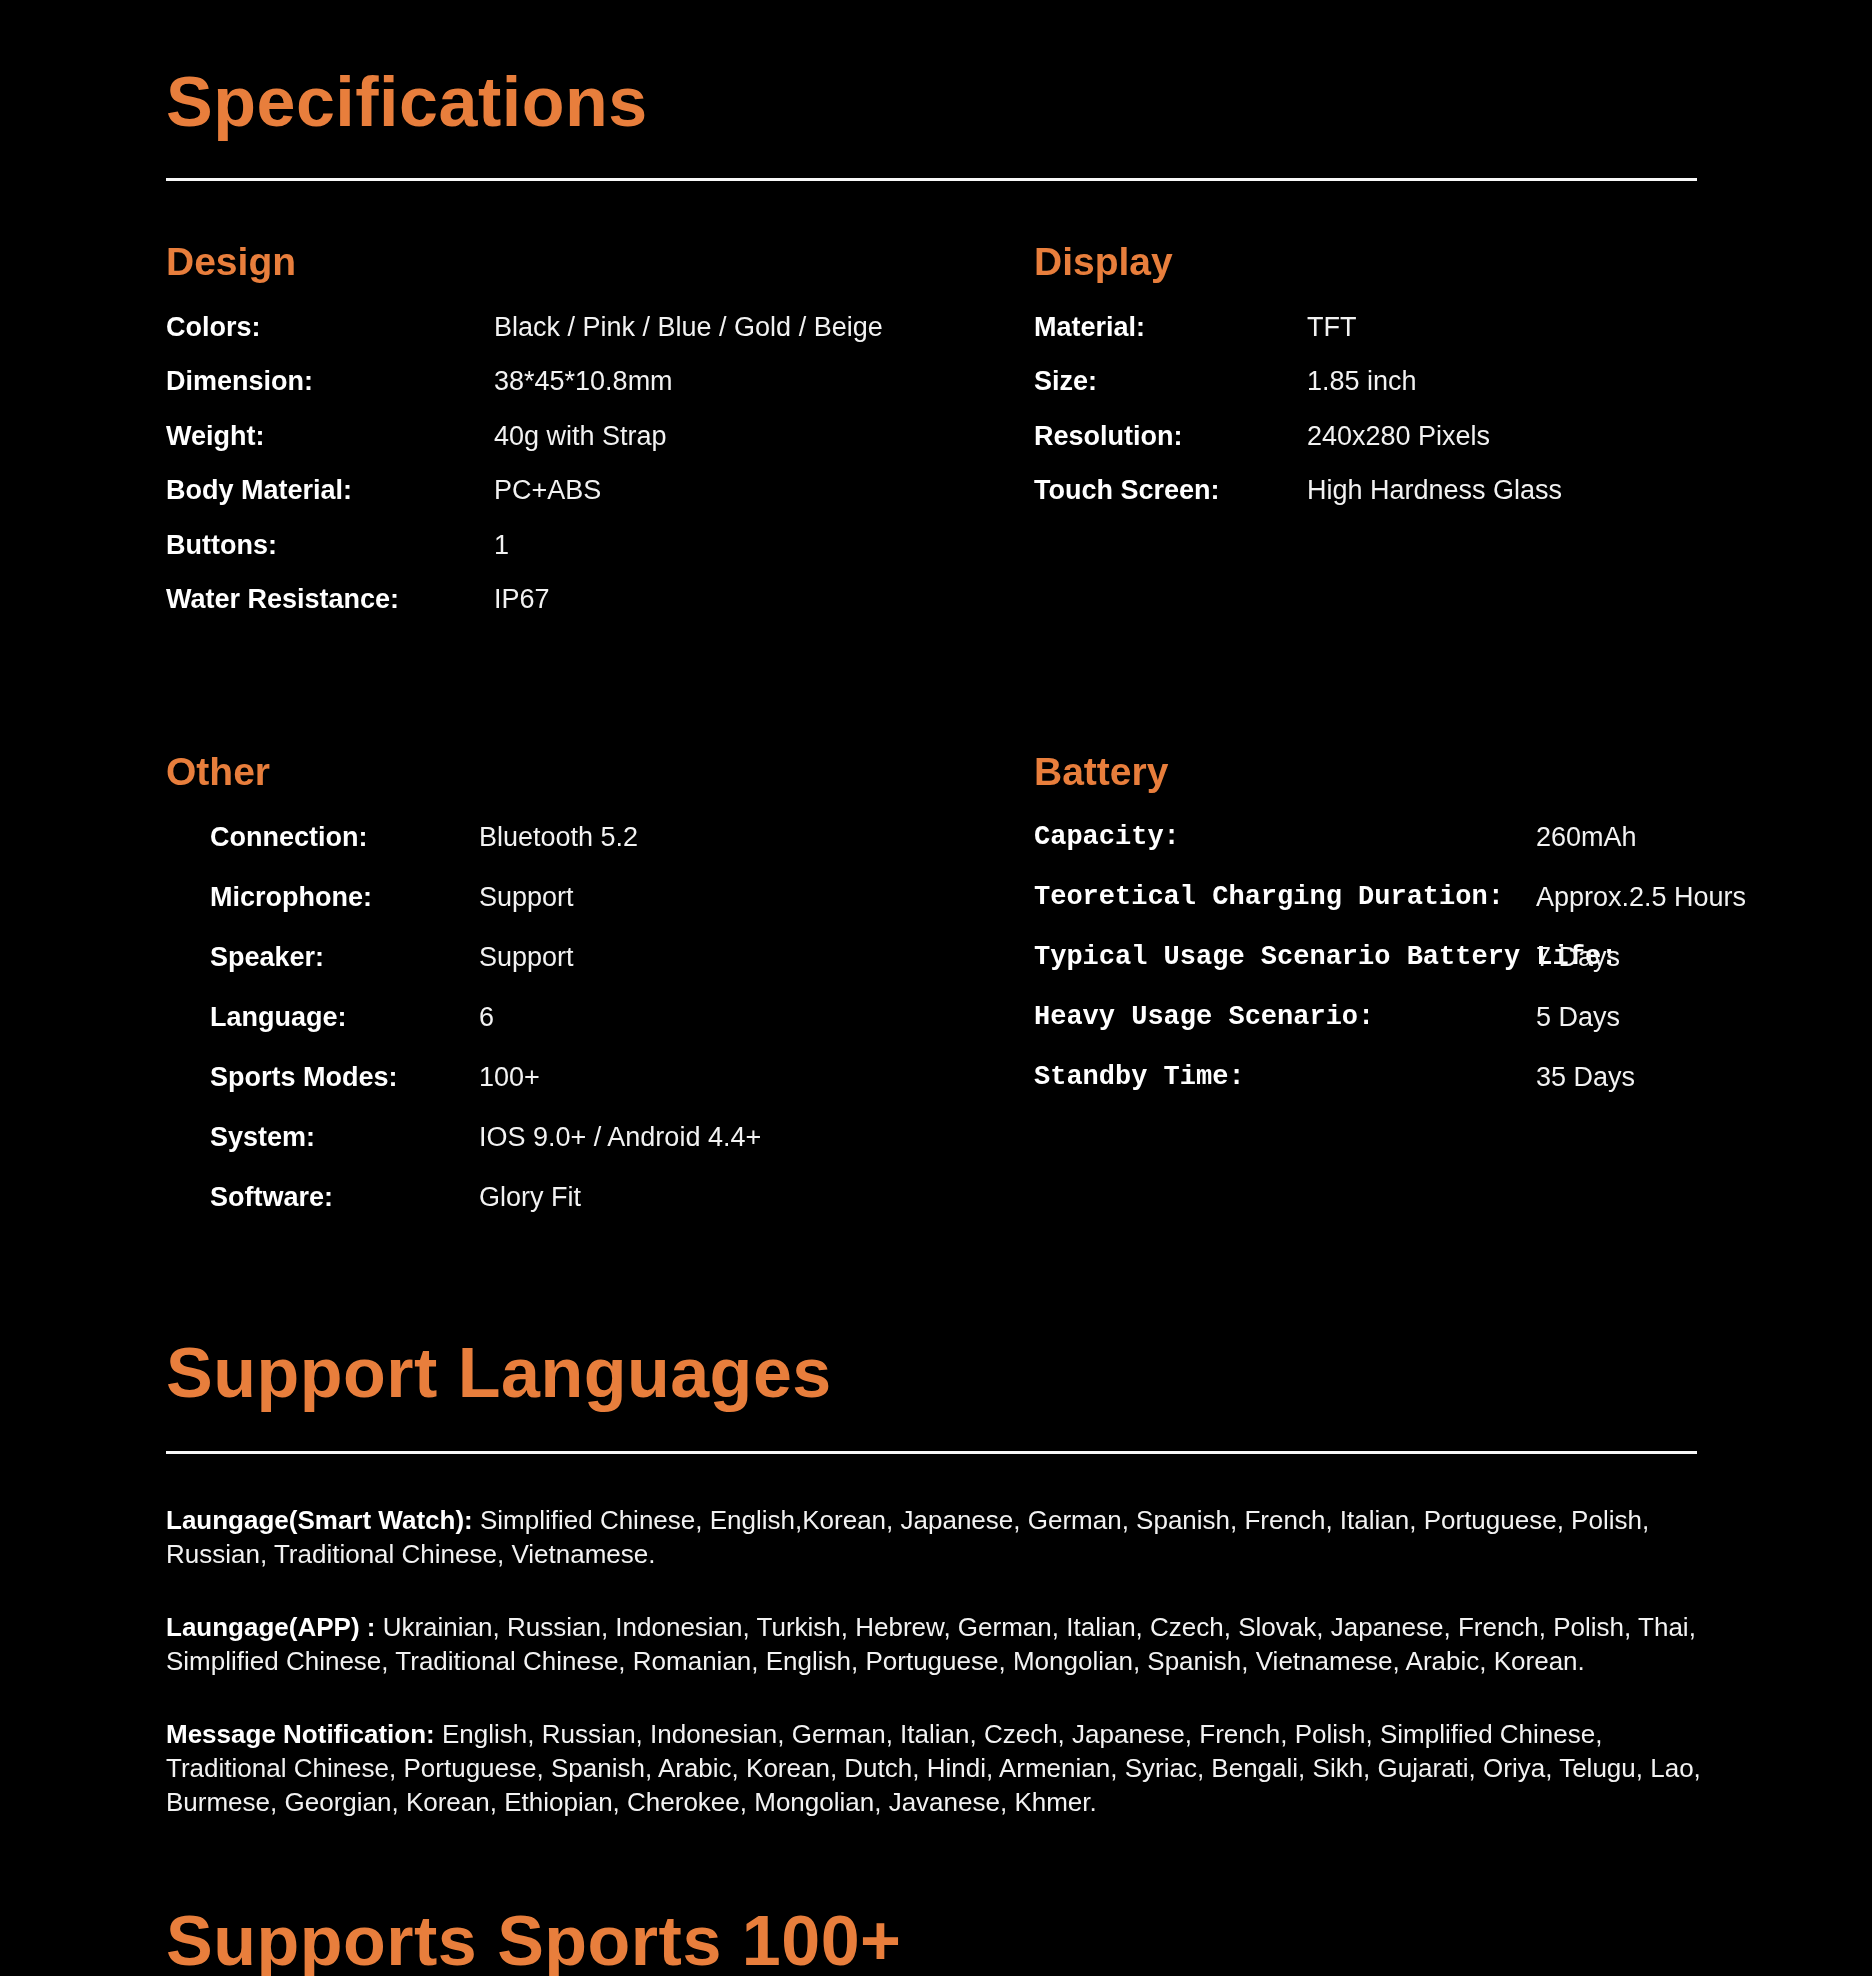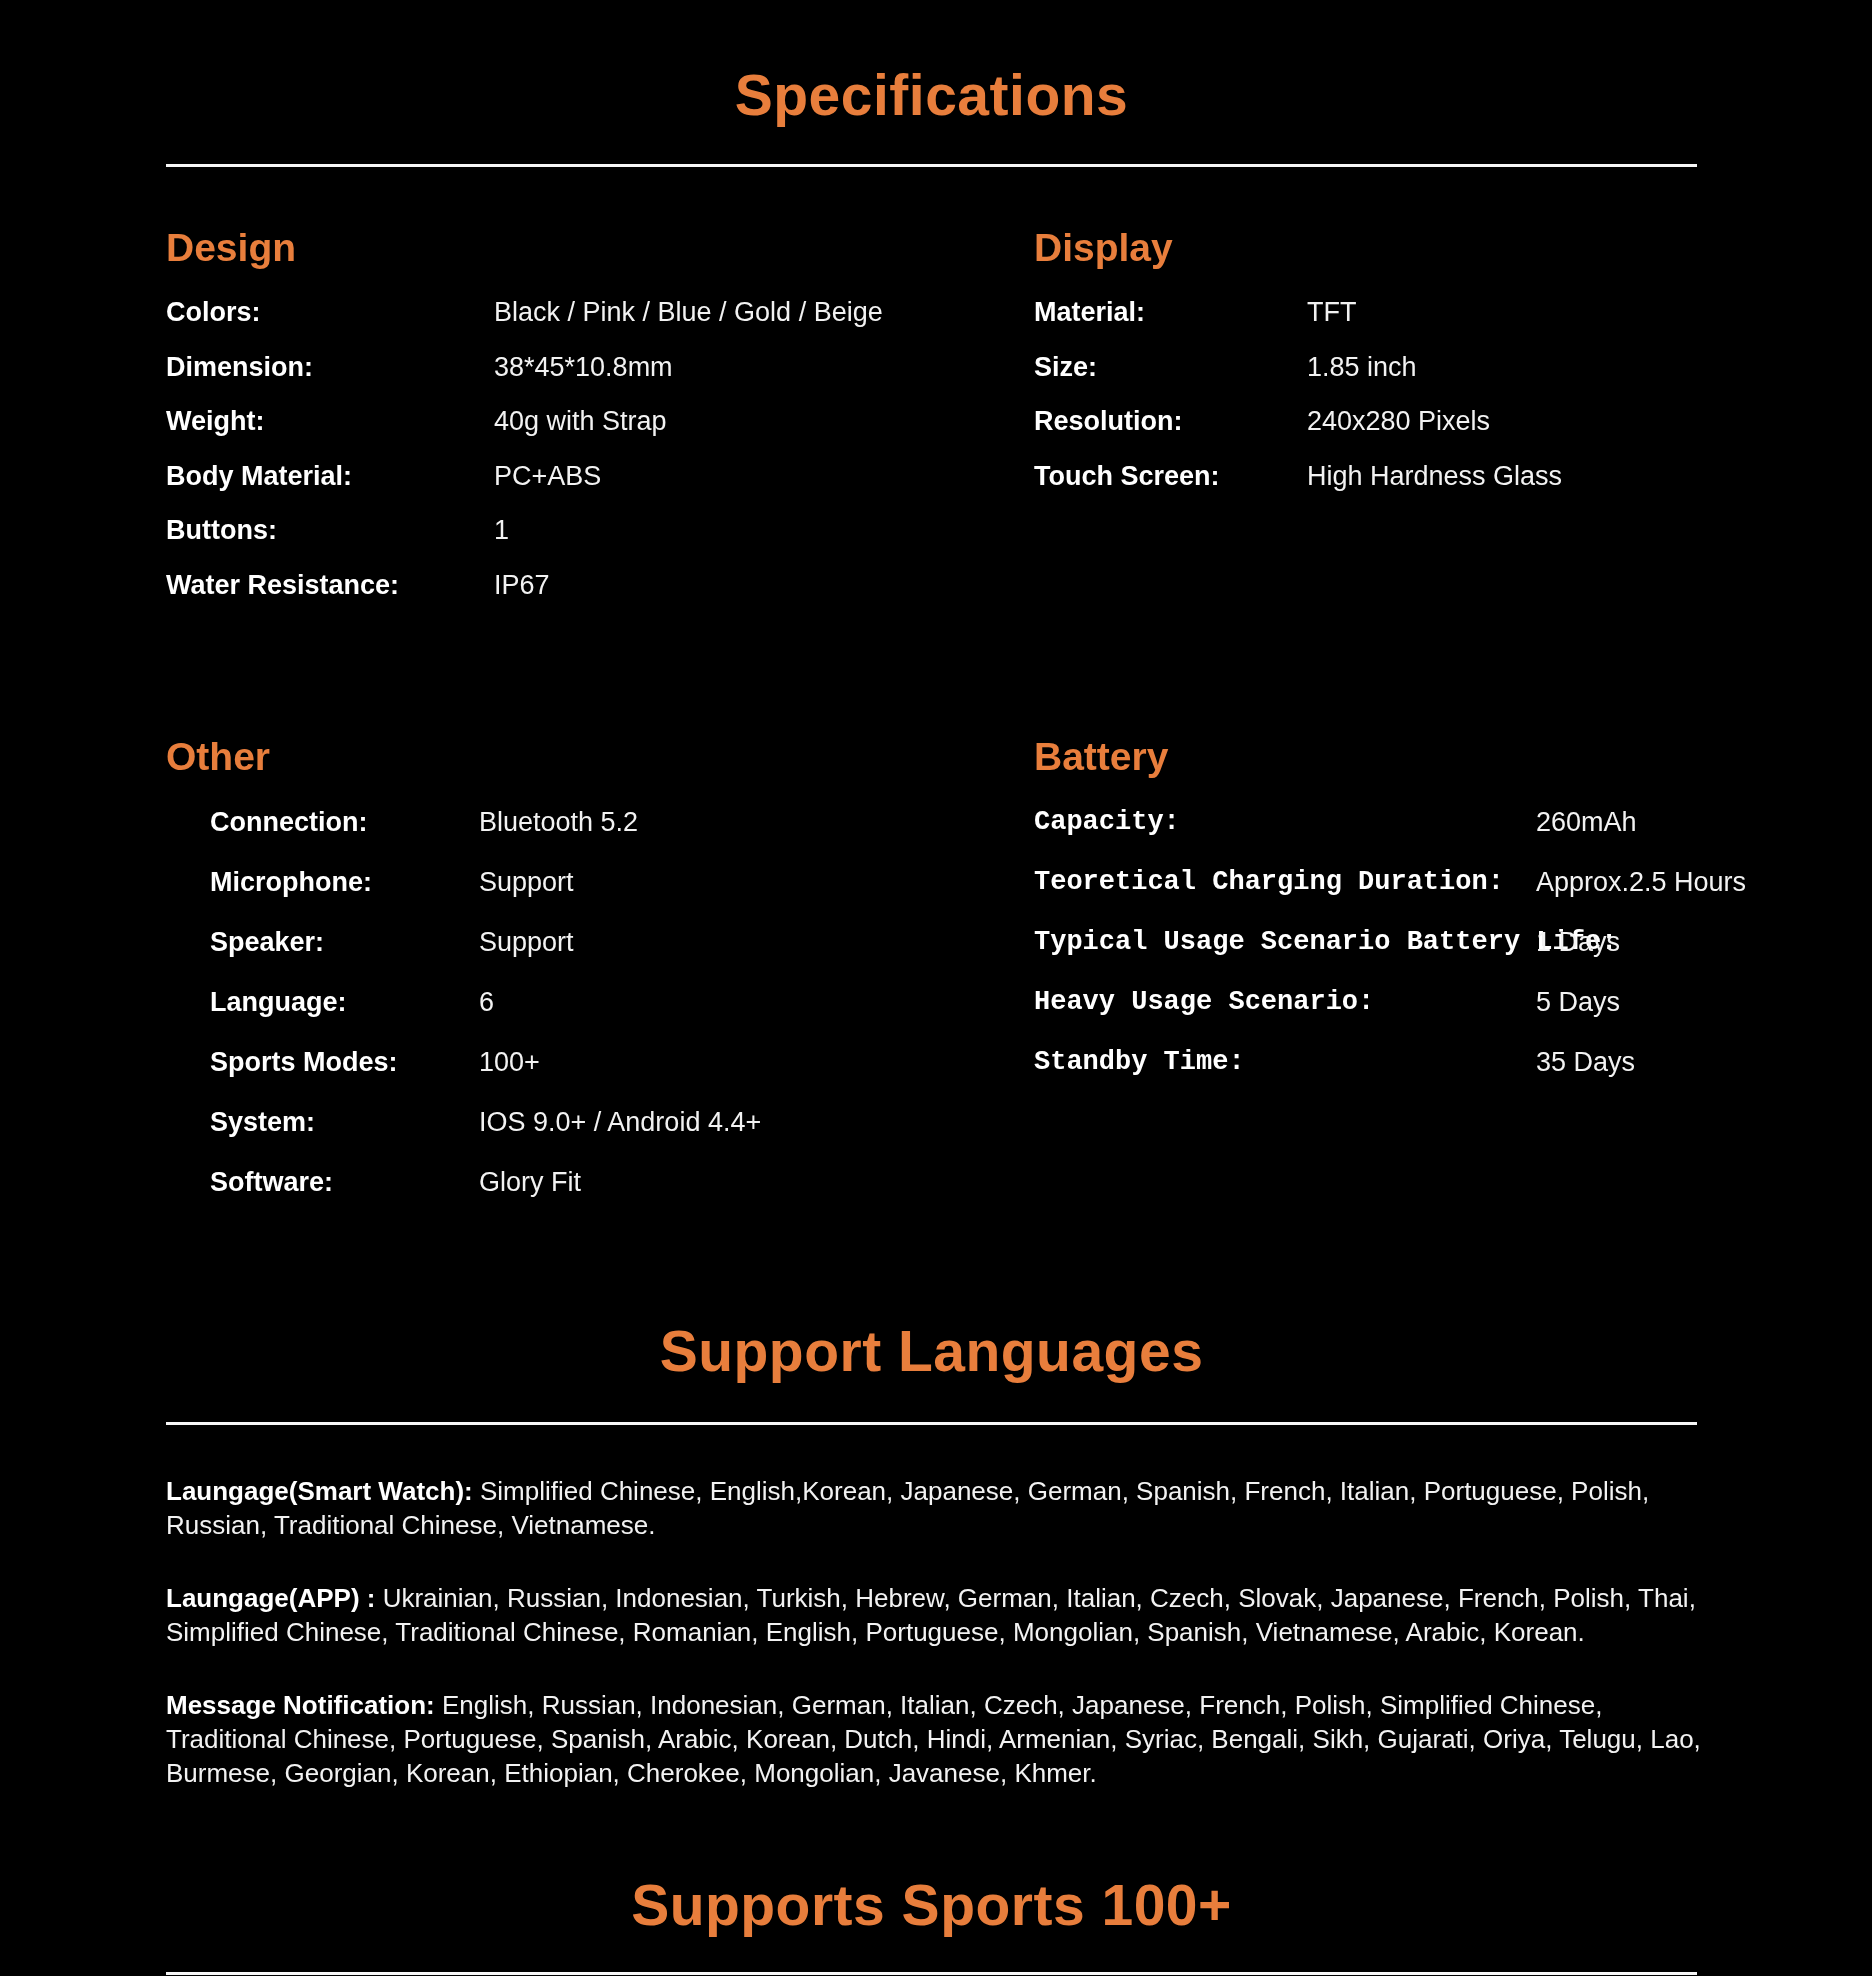--- a/index.html
+++ b/index.html
@@ -18,26 +18,25 @@
   .page {
     box-sizing: border-box;
     width: 1872px;
     padding: 64px 0 0 166px;
   }
   .content {
     width: 1531px;
   }
   .page-title {
     margin: 0;
-    font-size: 57px;
+    font-size: 70px;
     line-height: 1.1;
     font-weight: 700;
     color: #E87E3C;
     letter-spacing: 0.5px;
-    text-align: center;
   }
   .rule {
     height: 2.9px;
     background: #f7f7f7;
     width: 1531px;
   }
   .rule-1 { margin-top: 37px; }
   .rule-2 { margin-top: 39px; }
   .rule-3 { margin-top: 35px; }
   .columns {
@@ -185,21 +184,21 @@
         <div class="spec-row">
           <span class="spec-label">Capacity:</span>
           <span class="spec-value">260mAh</span>
         </div>
         <div class="spec-row">
           <span class="spec-label">Teoretical Charging Duration:</span>
           <span class="spec-value">Approx.2.5 Hours</span>
         </div>
         <div class="spec-row">
           <span class="spec-label">Typical Usage Scenario Battery Life:</span>
-          <span class="spec-value">1 Days</span>
+          <span class="spec-value">7 Days</span>
         </div>
         <div class="spec-row">
           <span class="spec-label">Heavy Usage Scenario:</span>
           <span class="spec-value">5 Days</span>
         </div>
         <div class="spec-row">
           <span class="spec-label">Standby Time:</span>
           <span class="spec-value">35 Days</span>
         </div>
       </div>

